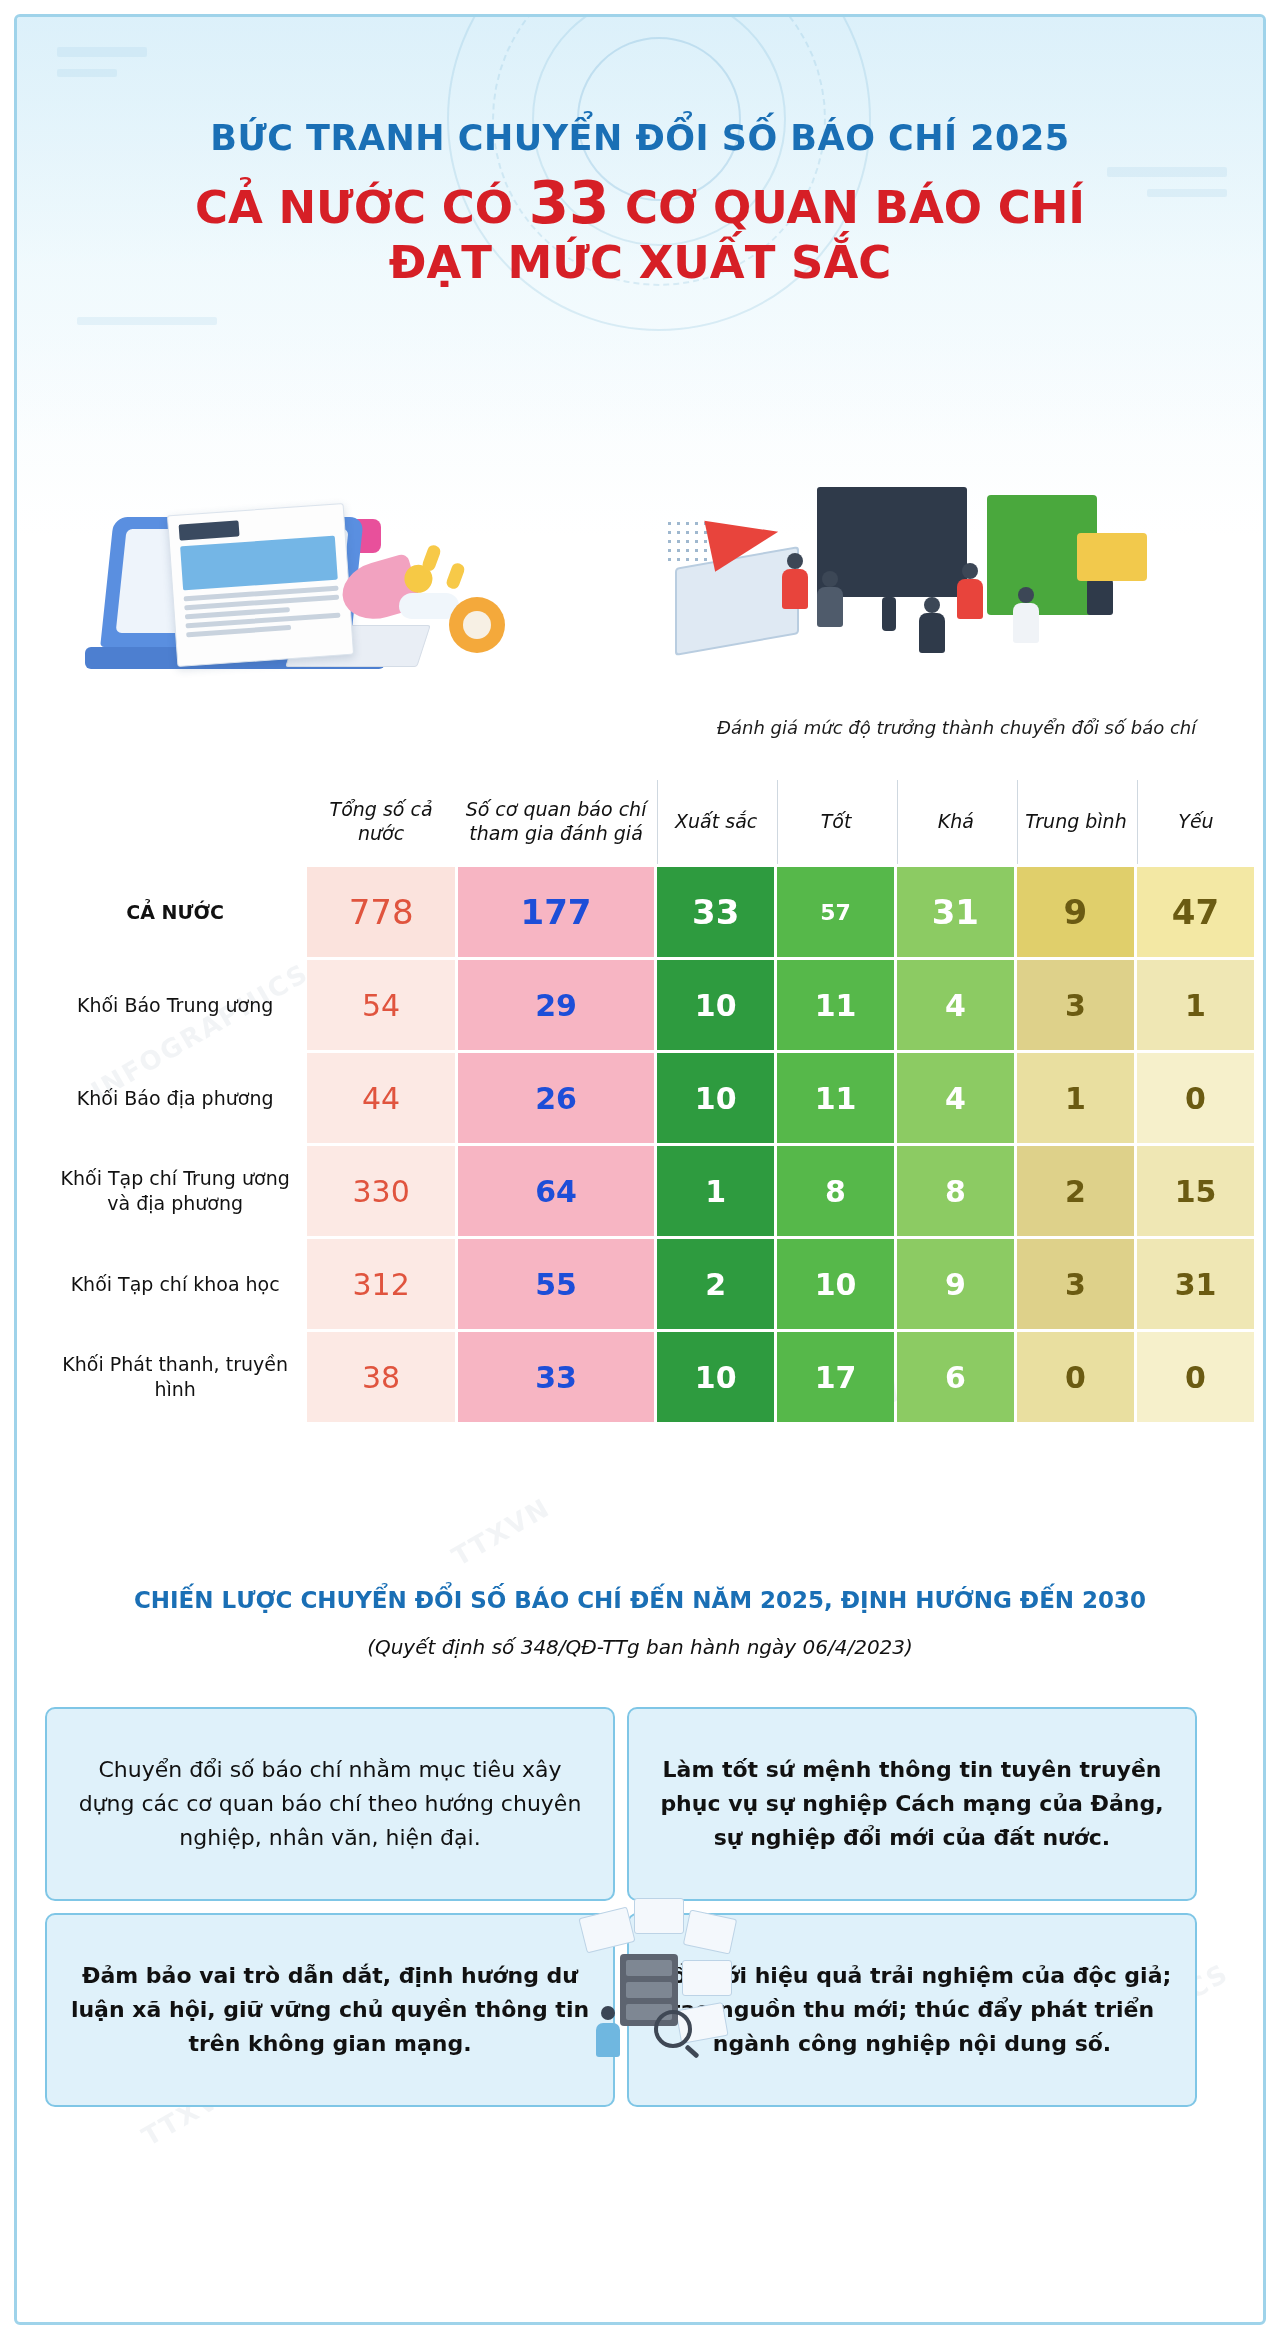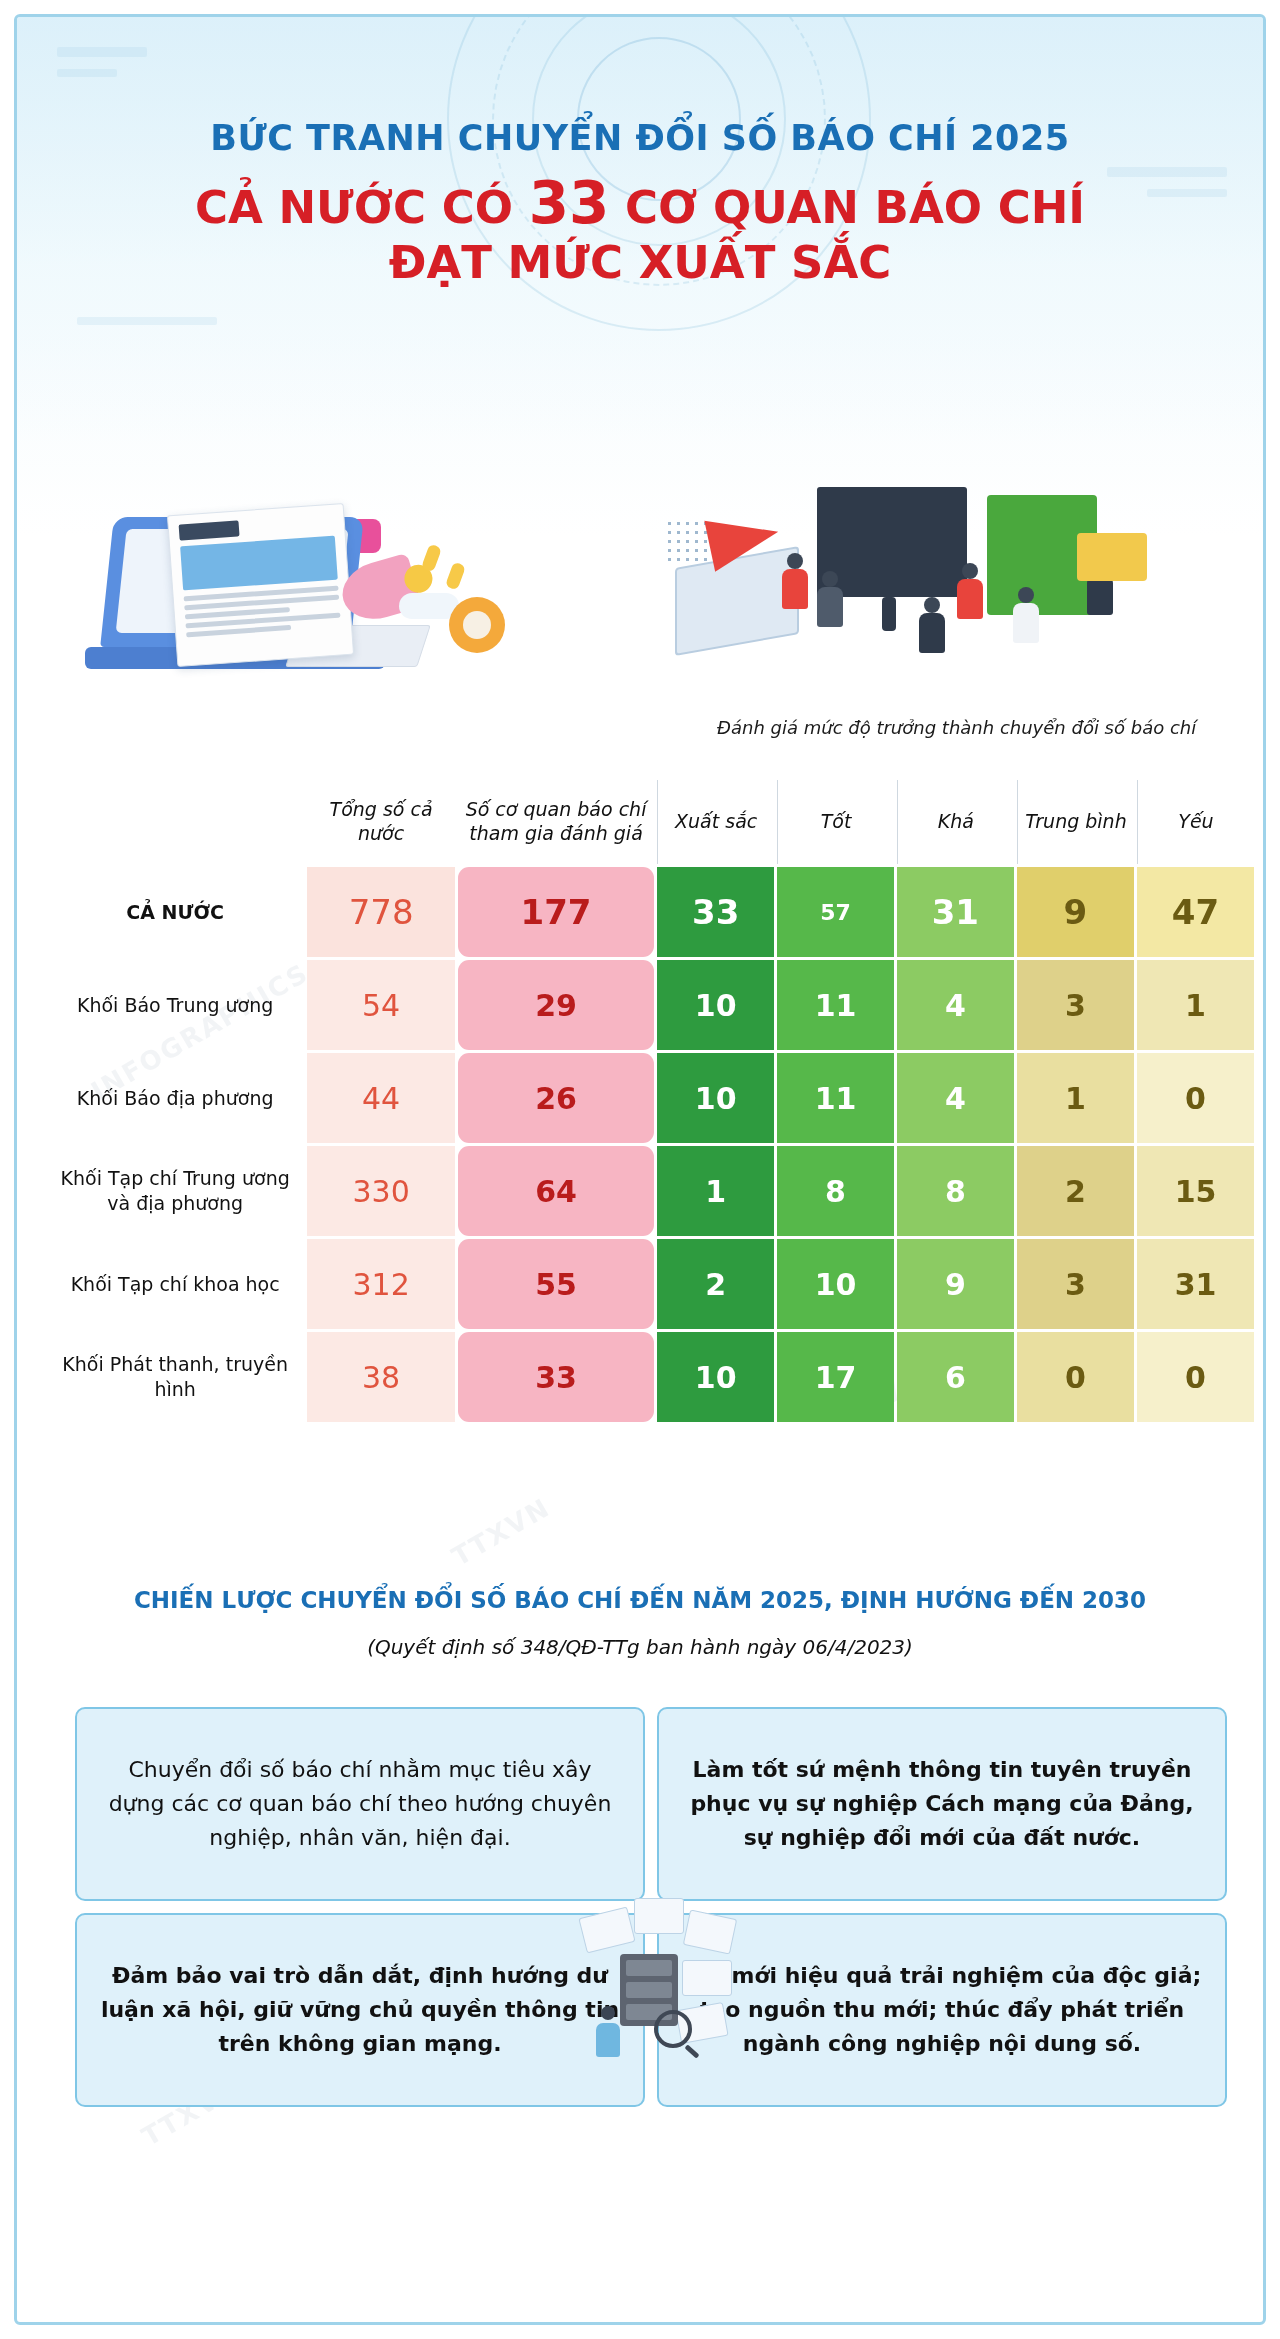--- a/index.html
+++ b/index.html
@@ -278,21 +278,21 @@
     color: #111;
     line-height: 1.3;
     width: 235px;
   }
   .rowlabel.bold { font-weight: bold; }
   td.num {
     font-size: 30px;
     height: 90px;
     color: #e0543e;
   }
-  td.num.strong { font-weight: bold; color: #b91c1c; border-radius: 11px; }
+  td.num.strong { font-weight: bold; color: #1d4ed8; }
   td.cell {
     font-size: 30px;
     font-weight: bold;
     color: #ffffff;
     height: 90px;
   }
   td.cell.dark-text { color: #6b5b12; }
   .col-a { width: 150px; }
   .col-b { width: 200px; }
   .col-c { width: 118px; }
@@ -311,21 +311,21 @@
     position: absolute;
     left: 0; right: 0;
     top: 1618px;
     text-align: center;
     font-size: 20px;
     font-style: italic;
     color: #111;
   }
   .cards {
     position: absolute;
-    left: 58px;
+    left: 28px;
     top: 1690px;
     width: 1196px;
     display: grid;
     grid-template-columns: 570px 570px;
     grid-gap: 36px 56px;
     gap: 12px;
   }
   .card {
     background: #dff1fa;
     border: 2px solid #7fc6e6;

